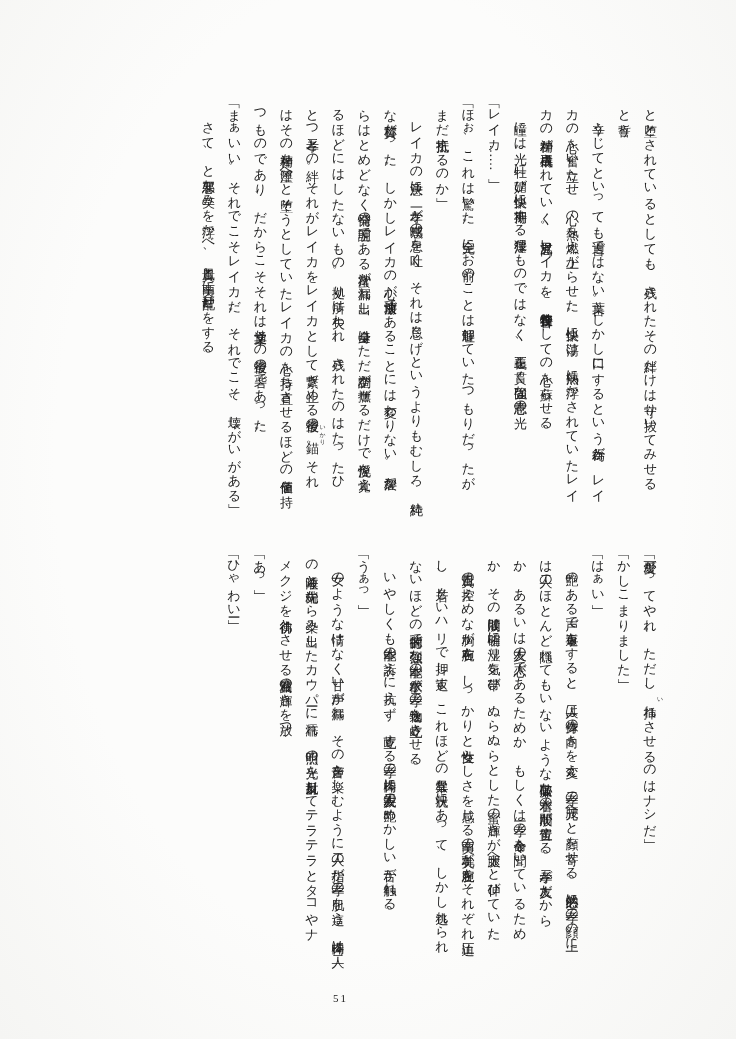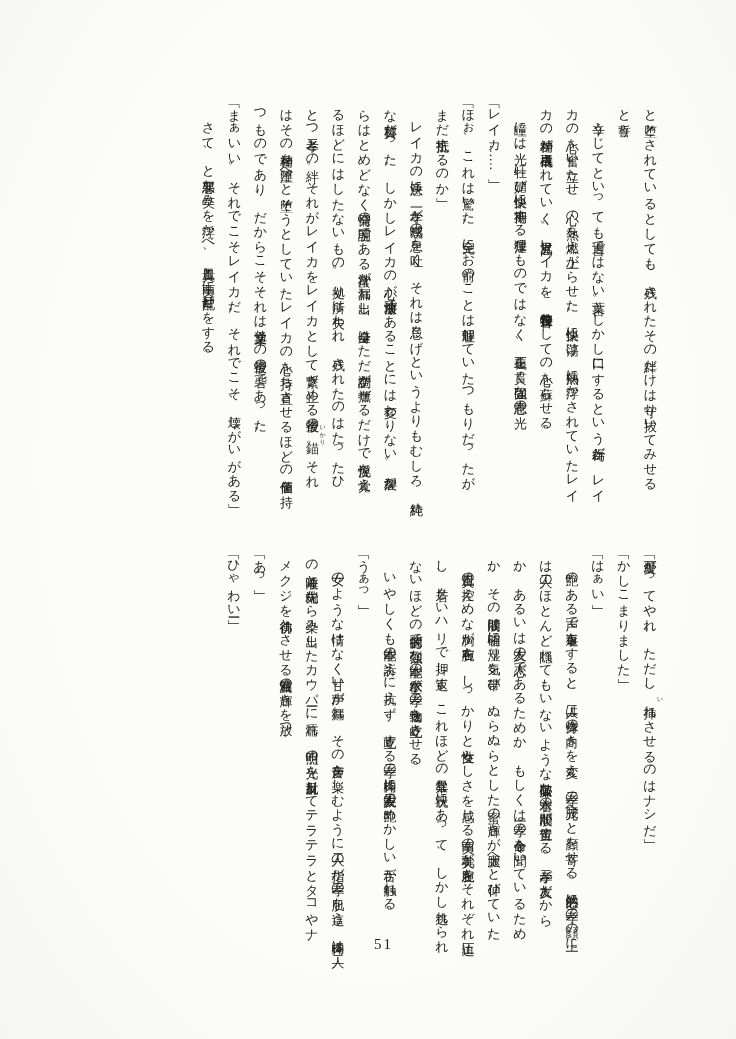--- a/index.html
+++ b/index.html
@@ -39,25 +39,25 @@
   .text-block p.indent {
     text-indent: 1em;
   }
   ruby rt {
     font-size: 6px;
     letter-spacing: 0;
     color: #2a2a2a;
   }
   .page-number {
     position: absolute;
-    top: 936px;
+    top: 992px;
     left: 333px;
     width: 60px;
-    text-align: right;
-    font-size: 15px;
+    text-align: left;
+    font-size: 11px;
     letter-spacing: 2px;
     color: #222;
   }
 </style>
 </head>
 <body>
 
 <div class="page">
   <div class="text-block block-top">
       <p>と堕とされているとしても、残されたその絆だけは守り抜いてみせると誓う。</p>

